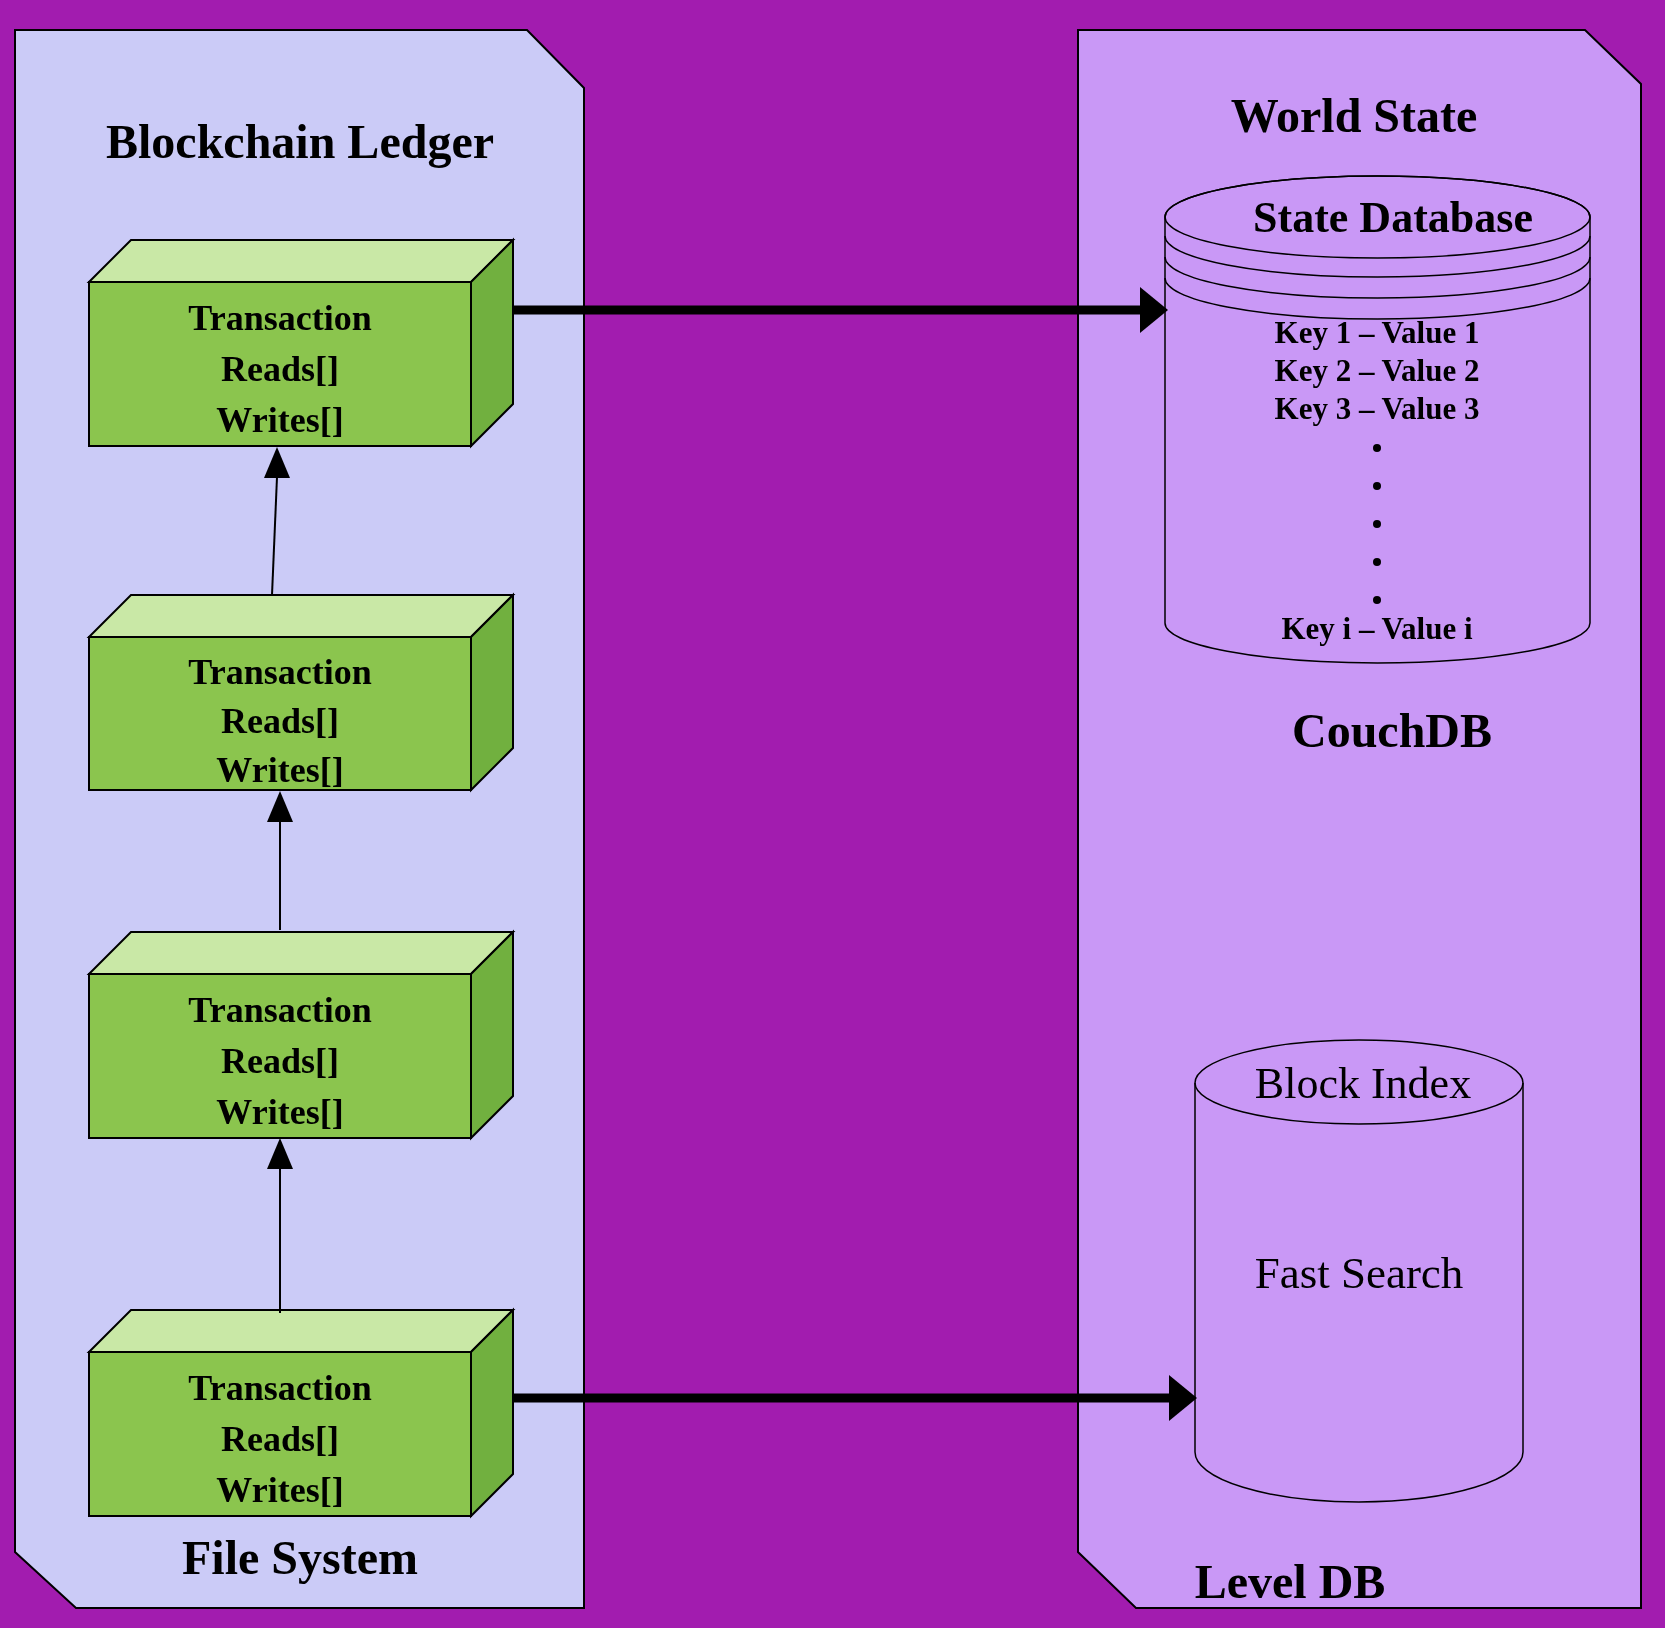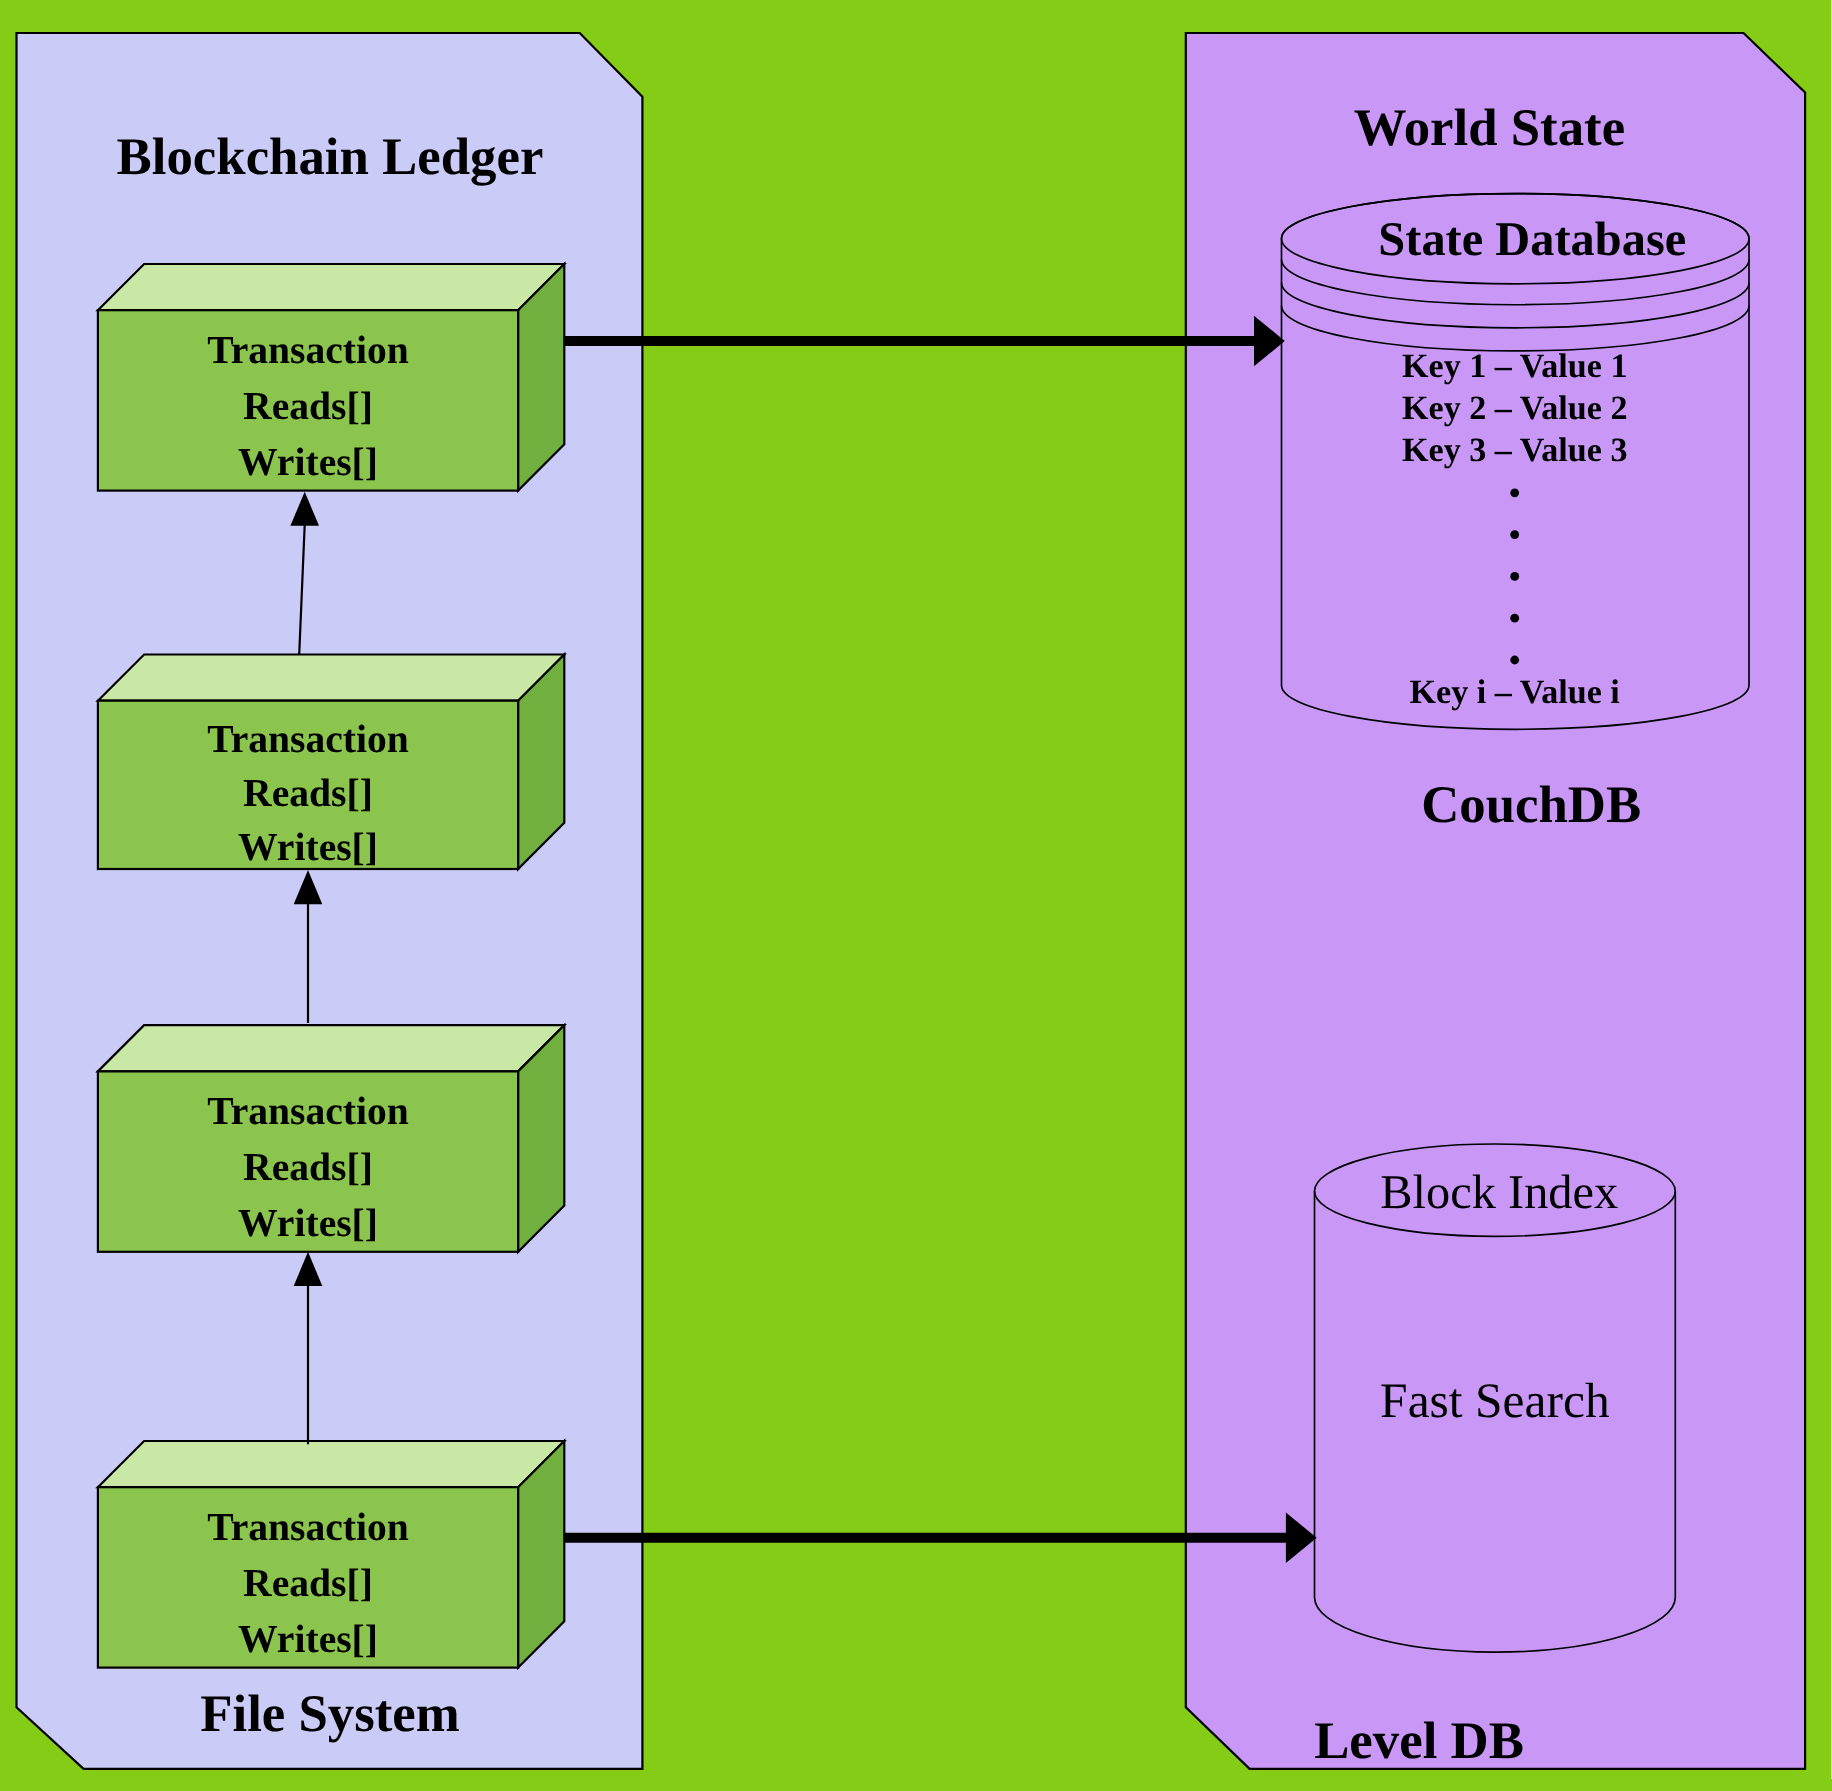--- a/index.html
+++ b/index.html
@@ -4,21 +4,21 @@
 <style>
   html, body {
     margin: 0;
     padding: 0;
     background: #ffffff;
   }
   #stage {
     position: relative;
     width: 1665px;
     height: 1628px;
-    background: #84cc16;
+    background: #a21caf;
     overflow: hidden;
   }
   svg text {
     font-family: "Liberation Serif", "DejaVu Serif", serif;
     text-anchor: middle;
     fill: #000000;
   }
   .t-title  { font-size: 48px; font-weight: bold; }
   .t-box    { font-size: 36px; font-weight: bold; }
   .t-dbhead { font-size: 44px; font-weight: bold; }

